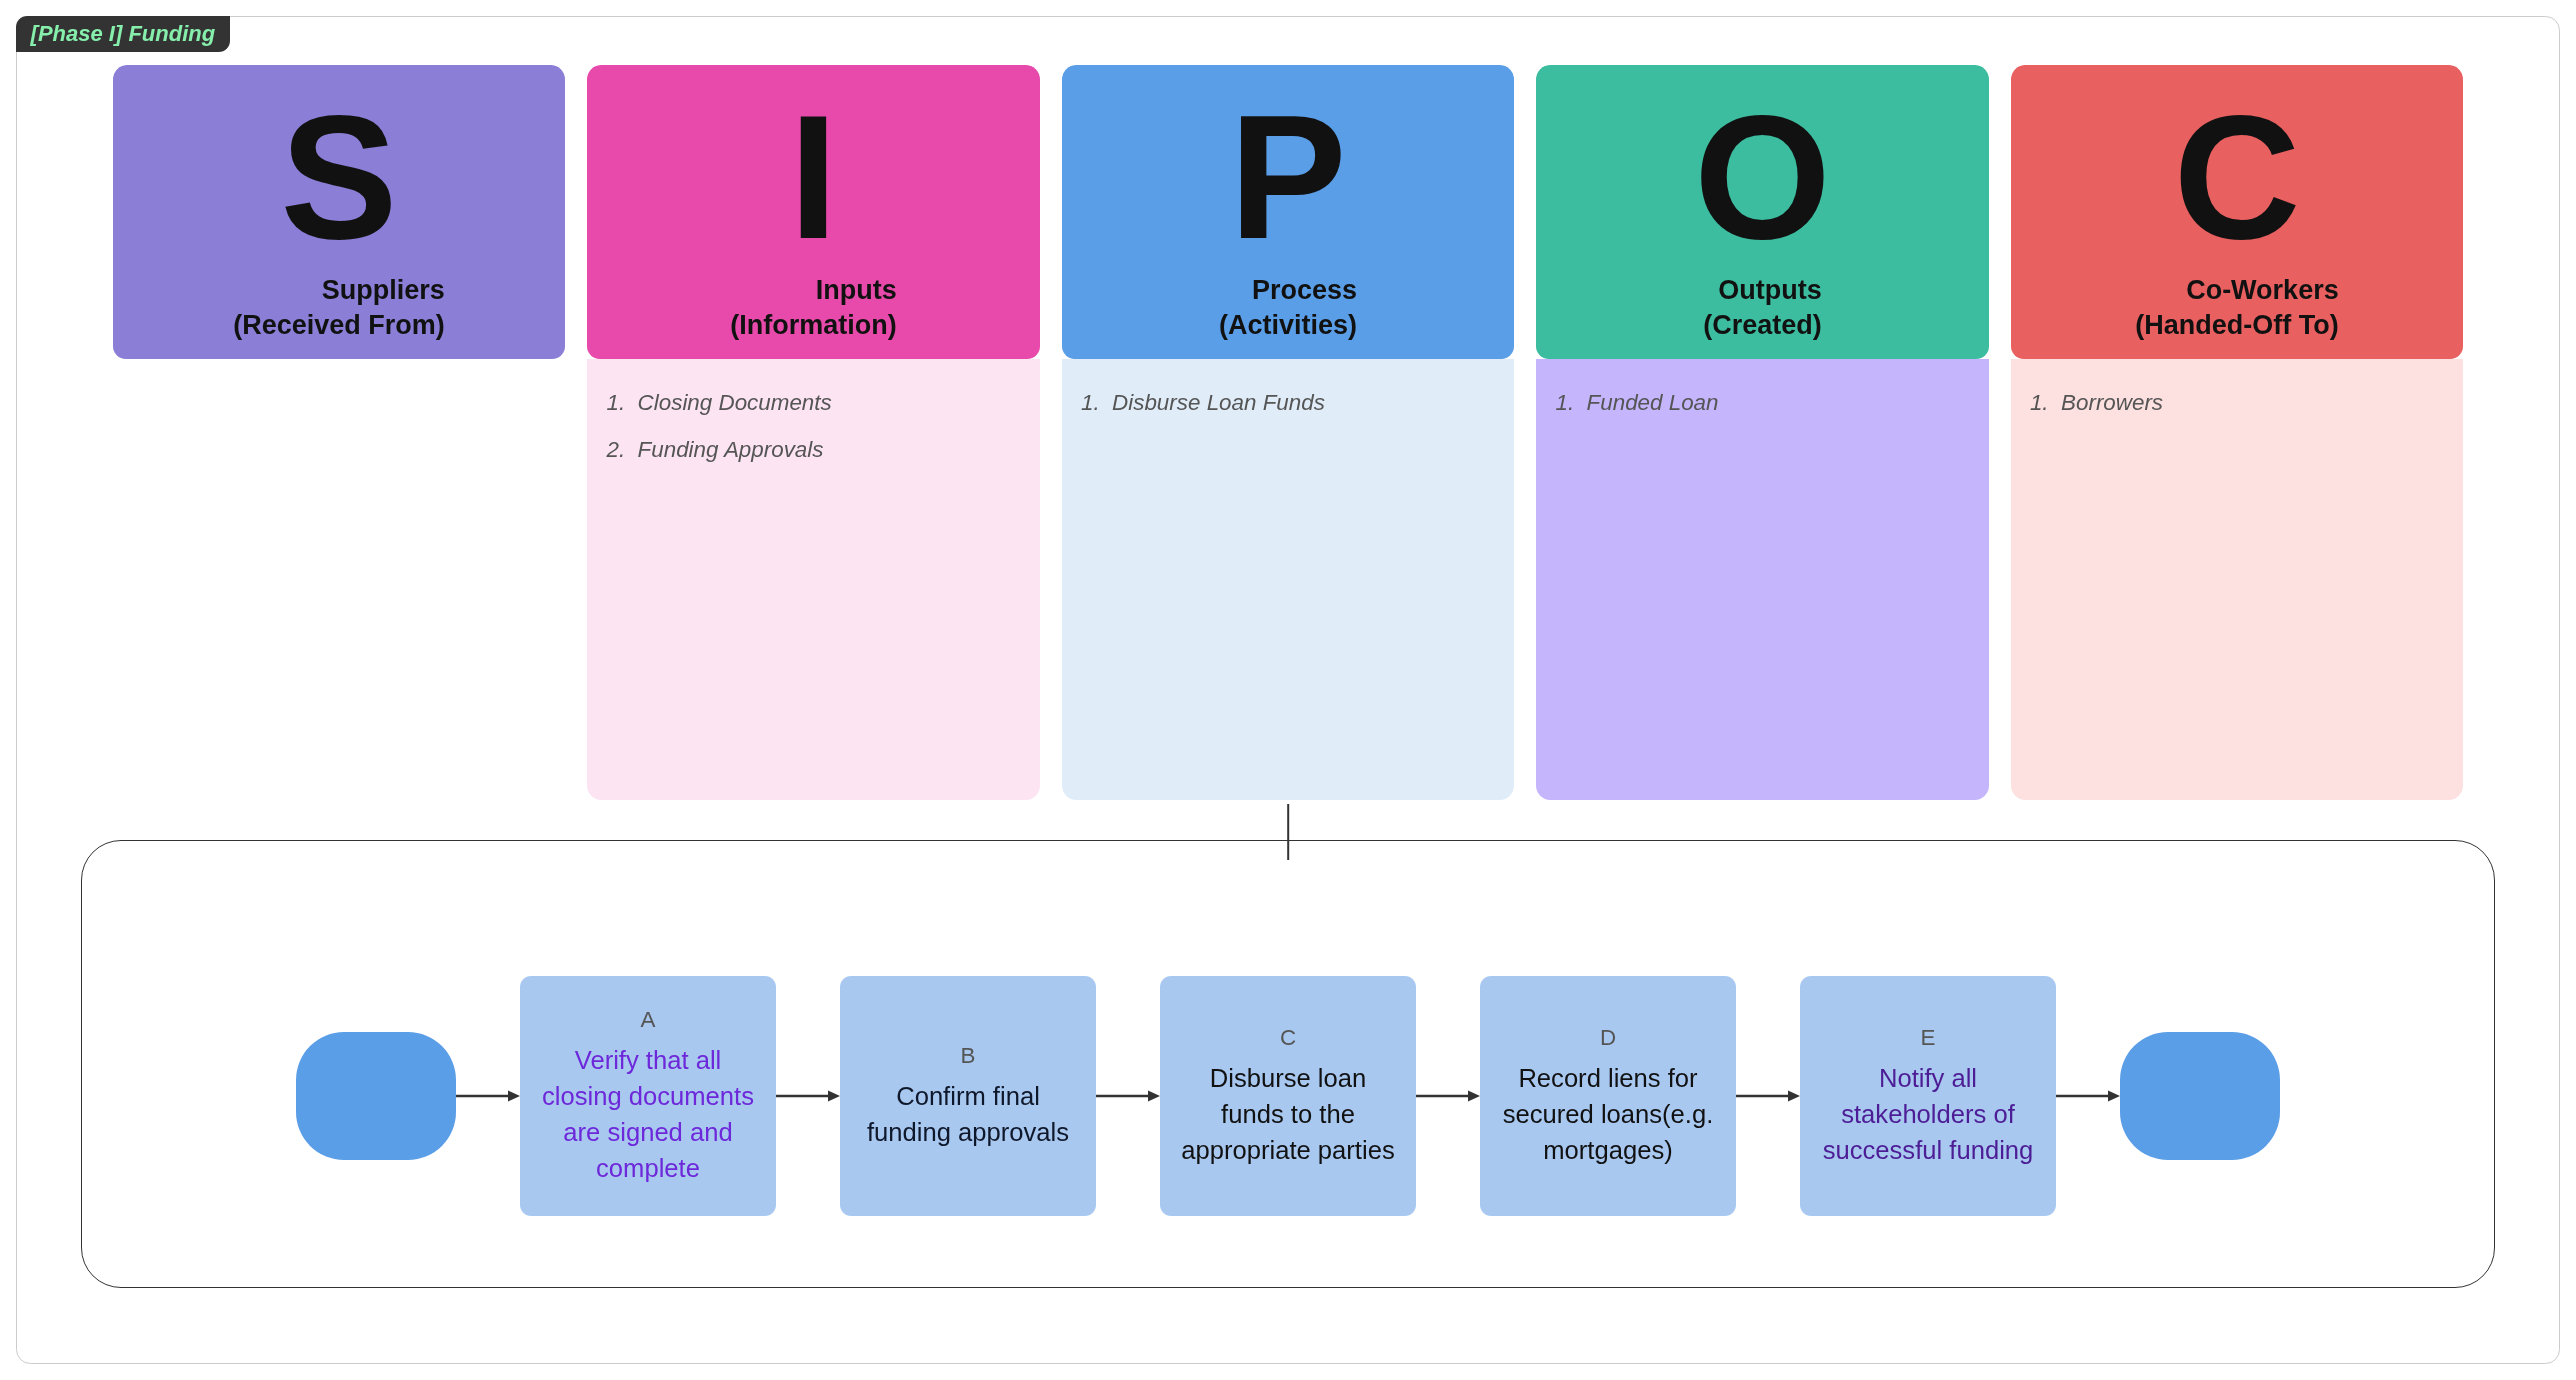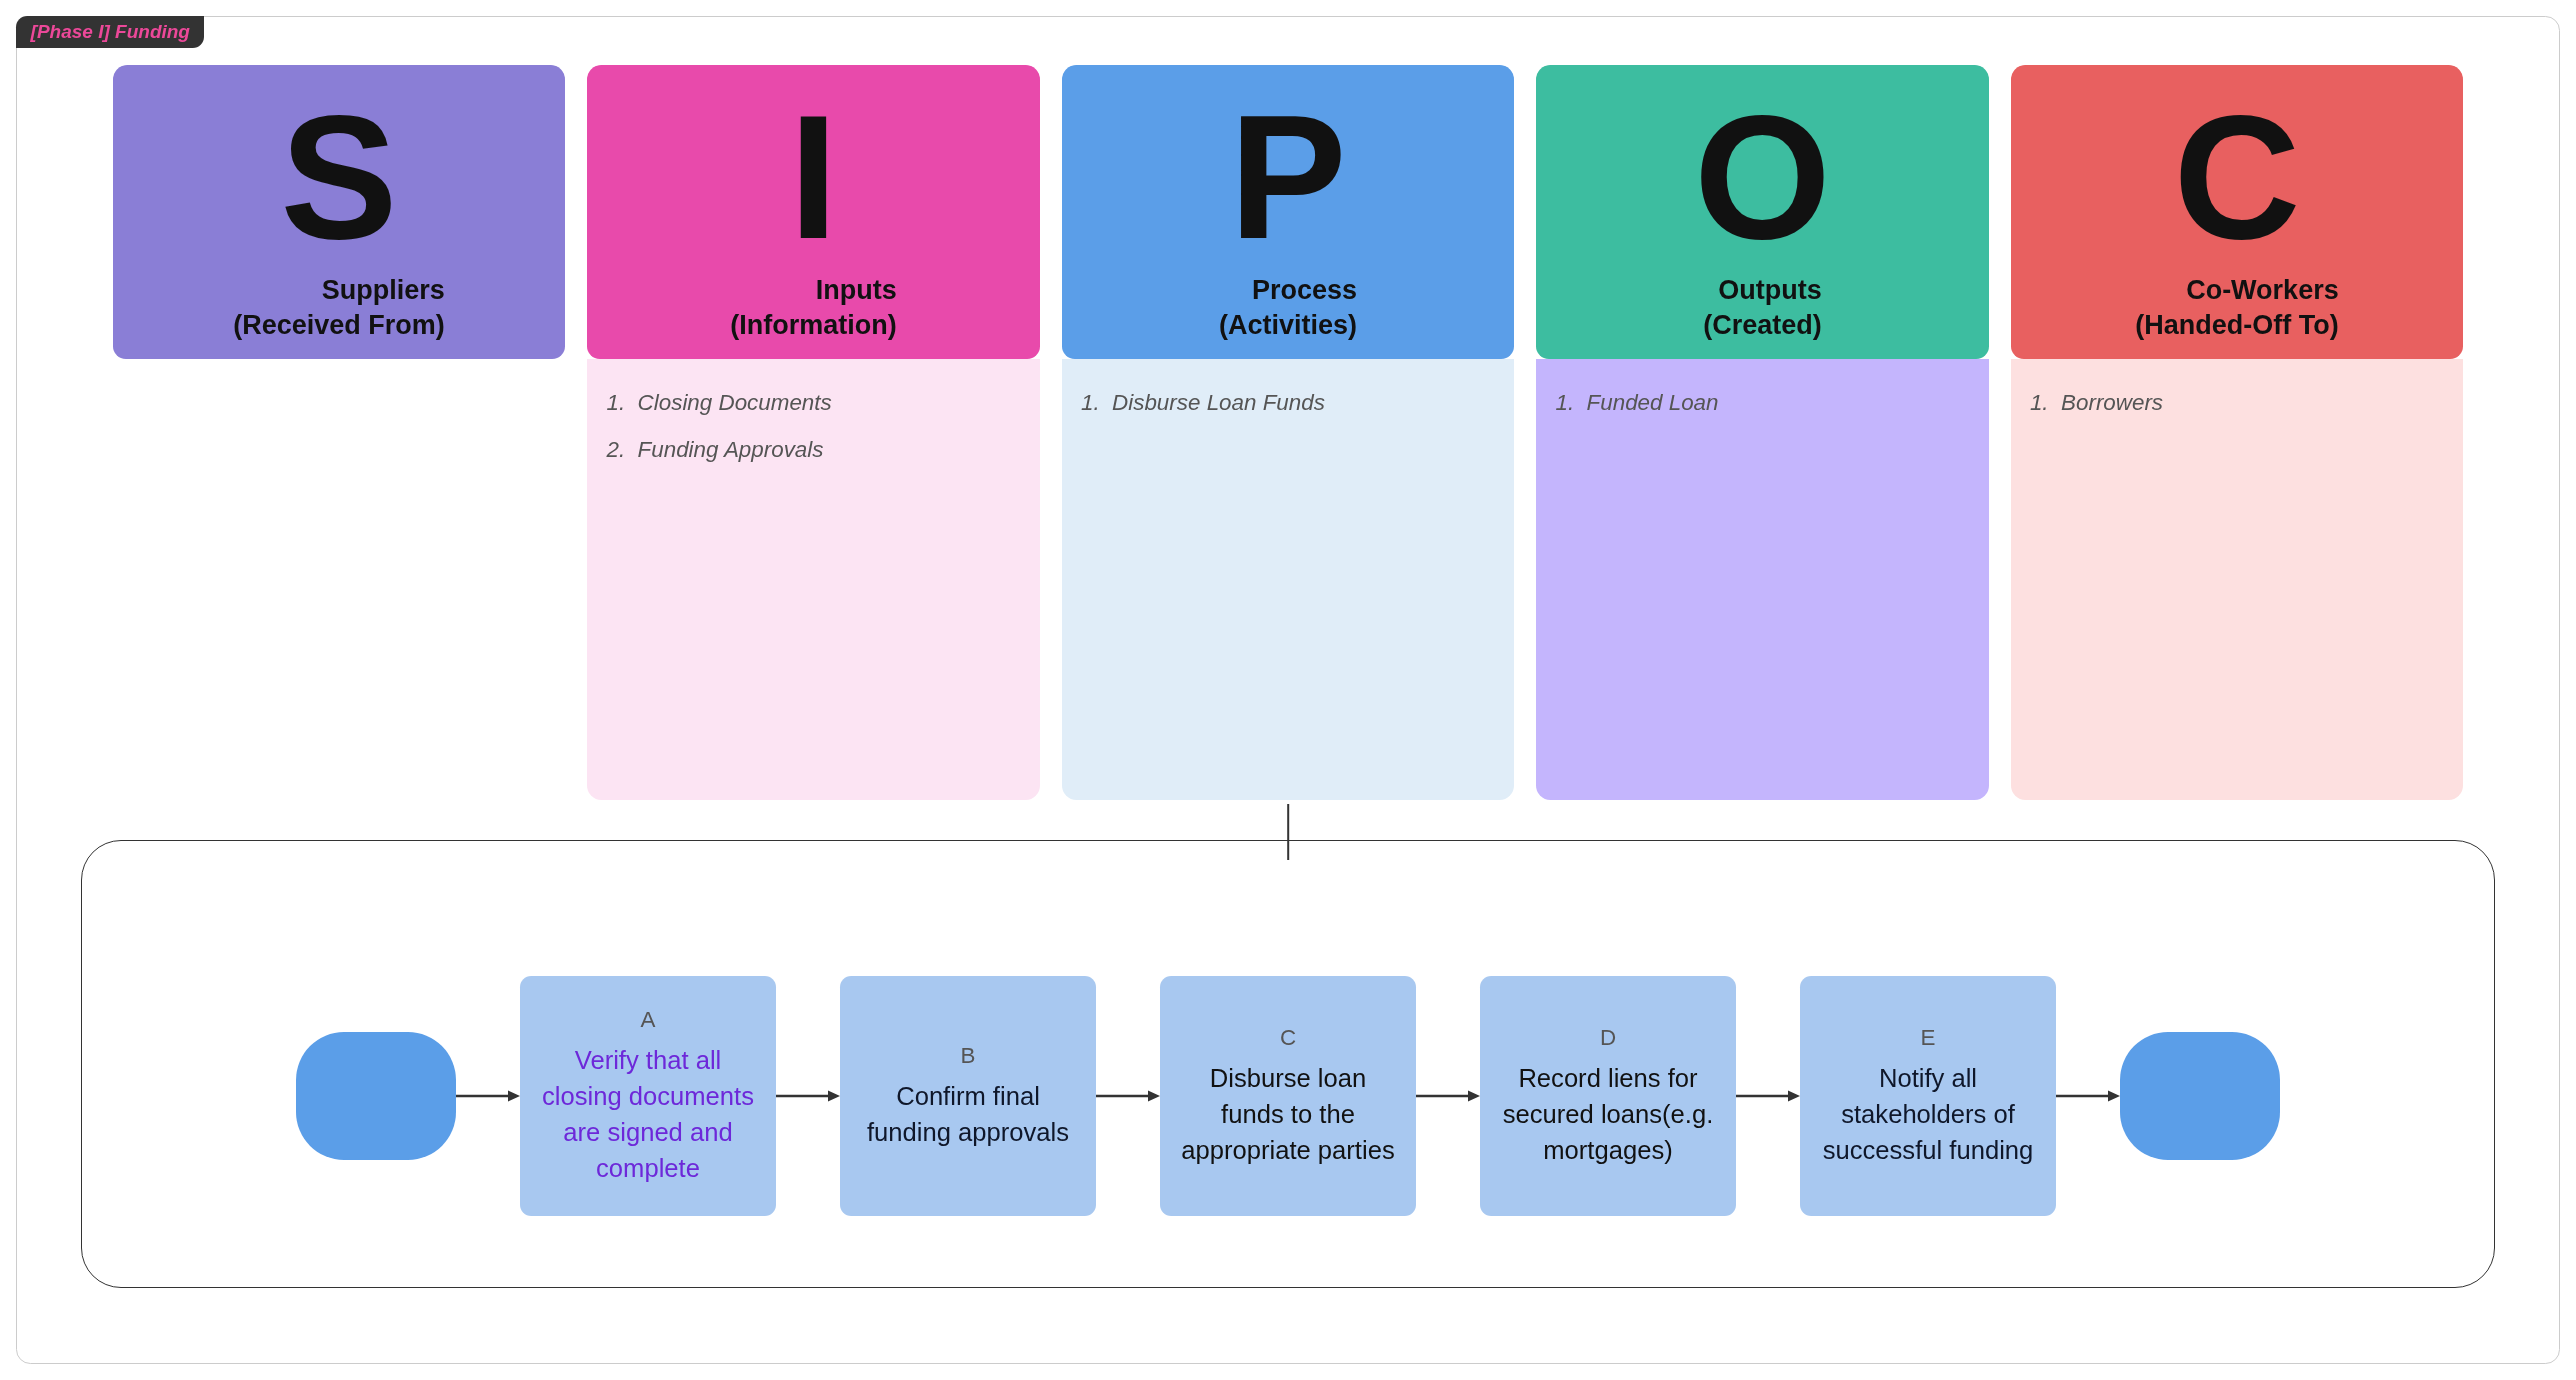--- a/index.html
+++ b/index.html
@@ -21,22 +21,22 @@
       border: 1.6px solid #ccc;
       border-radius: 14.4px;
       background: #fff;
     }
 
     .phase-label {
       position: absolute;
       top: -0.8px;
       left: -0.8px;
       background: #333;
-      color: #ec4899;
-      font-size: 19px;
+      color: #86efac;
+      font-size: 22px;
       padding: 4.8px 14.4px;
       border-radius: 11.2px 0 11.2px 0;
       font-style: italic;
       font-weight: 600;
     }
 
     
     .sipoc-area {
       position: absolute;
       top: 48px;
@@ -336,21 +336,21 @@
 
       <div class="arrow" style="width:64px;flex-shrink:0;">
         <svg width="64" height="24" viewBox="0 0 80 30">
           <line x1="0" y1="15" x2="65" y2="15" stroke="#333" stroke-width="3"></line>
           <polygon points="65,8 80,15 65,22" fill="#333"></polygon>
         </svg>
       </div>
 
       <div class="flow-node" style="width:256px;min-height:240px;background:#a8c8f0;border-radius:11.2px;display:flex;flex-direction:column;align-items:center;justify-content:center;text-align:center;padding:19px 16px;flex-shrink:0;">
         <div class="node-label" style="font-size:22.4px;color:#555;margin-bottom:8px;">E</div>
-        <div class="node-text" style="font-size:25.6px;color:#0f172a;line-height:1.4;">Notify all stakeholders of successful funding</div>
+        <div class="node-text" style="font-size:25.6px;color:#4c1d95;line-height:1.4;">Notify all stakeholders of successful funding</div>
       </div>
 
       <div class="arrow" style="width:64px;flex-shrink:0;">
         <svg width="64" height="24" viewBox="0 0 80 30">
           <line x1="0" y1="15" x2="65" y2="15" stroke="#333" stroke-width="3"></line>
           <polygon points="65,8 80,15 65,22" fill="#333"></polygon>
         </svg>
       </div>
 
       <div class="flow-node-rounded" style="background:#5b9ee8;border-radius:48px;width:160px;height:128px;flex-shrink:0;"></div>

